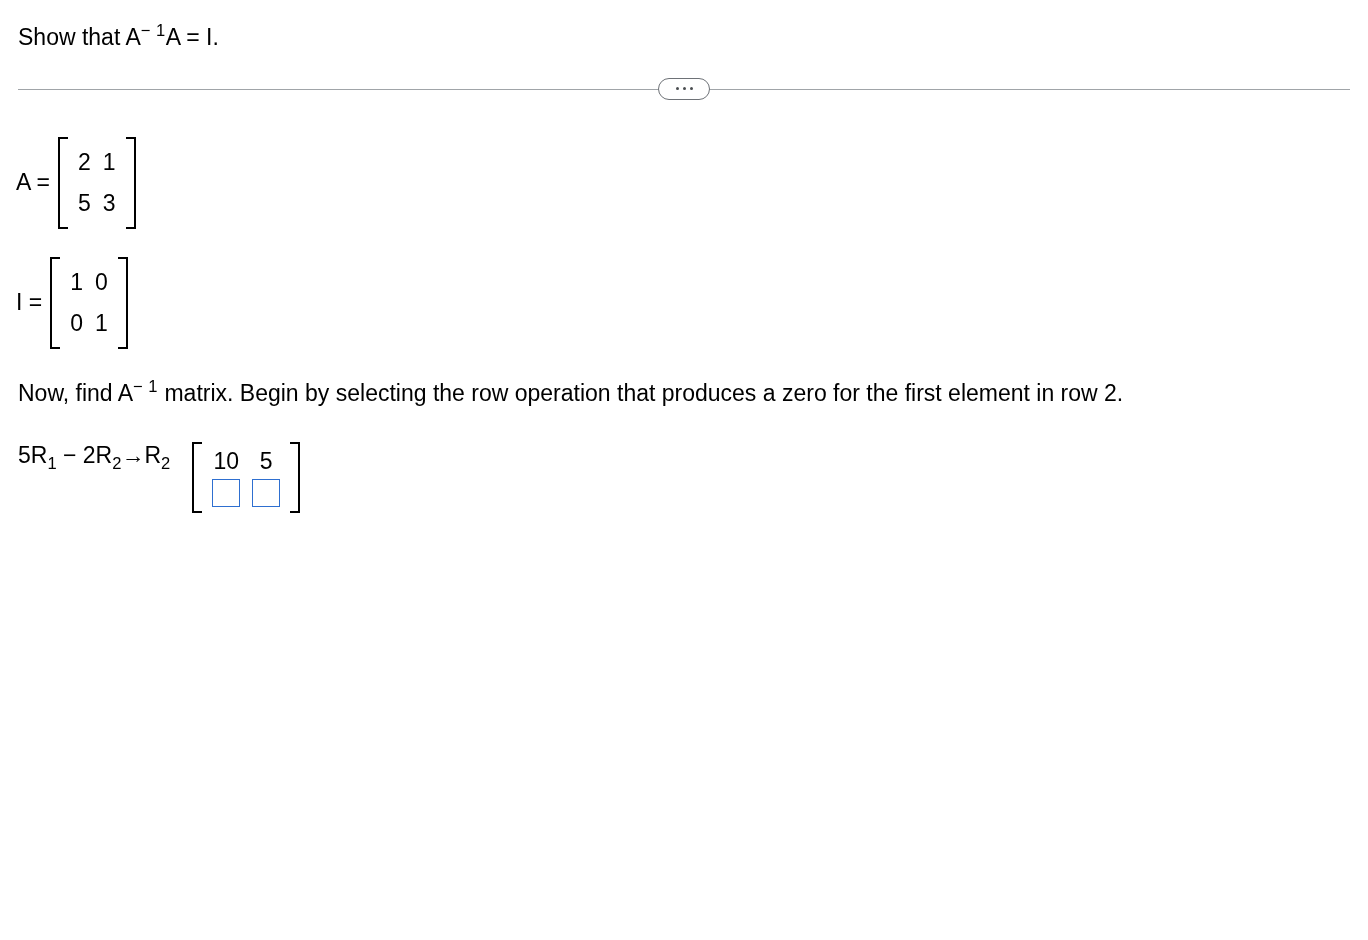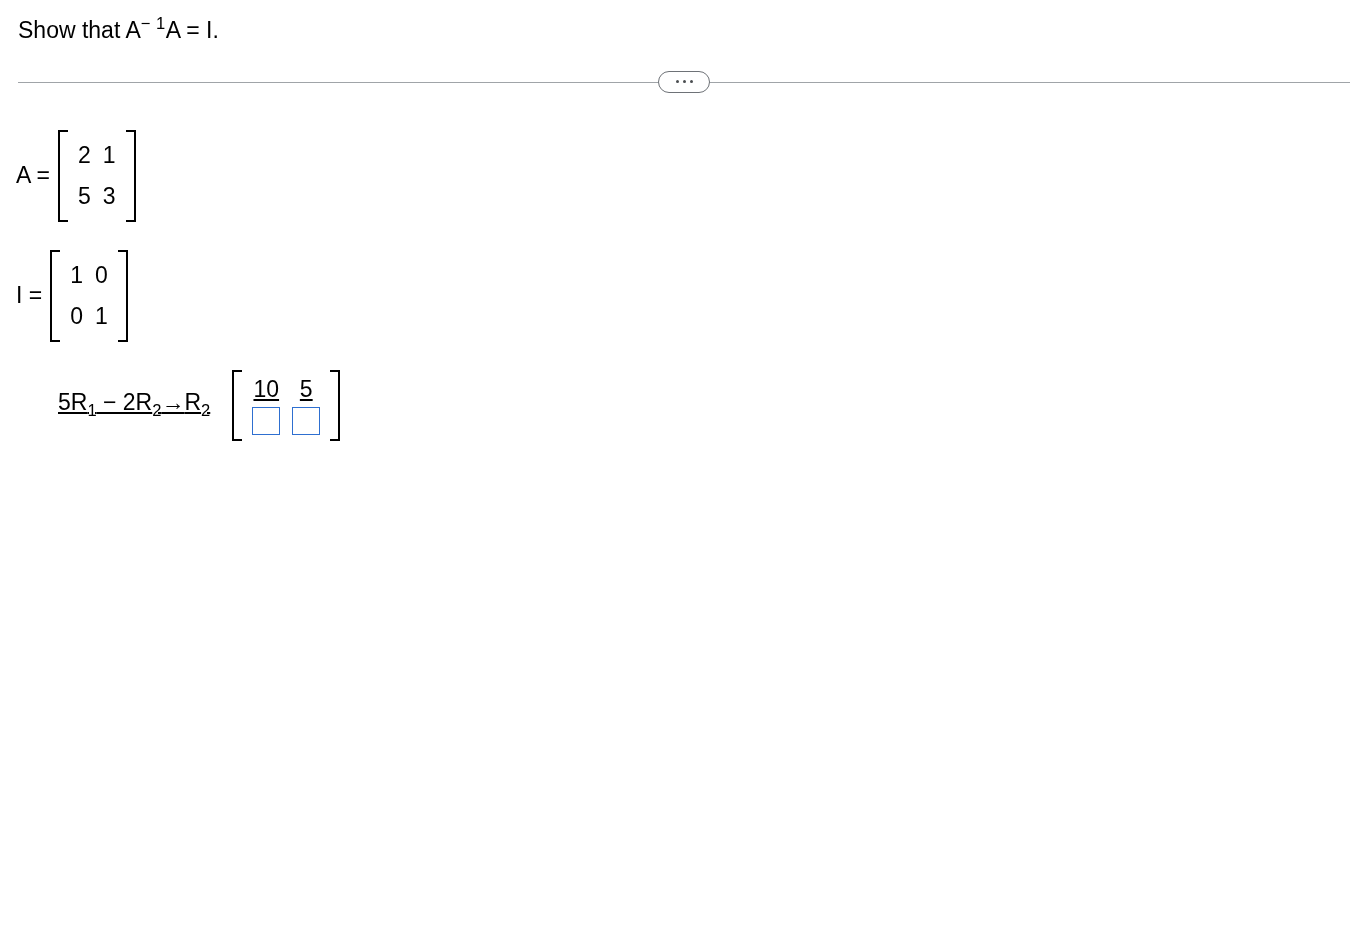--- a/index.html
+++ b/index.html
@@ -6,21 +6,21 @@
     margin: 0;
     padding: 0;
     width: 1368px;
     height: 940px;
     font-family: Arial, Helvetica, sans-serif;
     font-size: 23px;
     color: #000;
     background: #fff;
   }
   .page {
-    padding: 14px 18px 0 18px;
+    padding: 21px 18px 0 18px;
     position: relative;
   }
   .top-line {
     white-space: nowrap;
   }
   .sup {
     font-size: 0.72em;
     vertical-align: super;
     letter-spacing: 0.5px;
   }
@@ -110,23 +110,20 @@
   }
 
   .nowfind {
     margin-top: 12px;
     margin-bottom: 36px;
   }
 
   
   .rowop-line {
     display: flex;
-    align-items: center;
-    margin-left: 40px;
-    text-decoration: underline;
   }
   .rowop-expr {
     margin-right: 22px;
     white-space: nowrap;
   }
 
   
   .result-matrix .mcells {
     grid-template-columns: auto auto;
     row-gap: 4px;
@@ -181,20 +178,23 @@
       <span class="mcells">
         <span>1</span>
         <span>0</span>
         <span>0</span>
         <span>1</span>
       </span>
       <span class="bracket right"></span>
     </span>
   </div>
 
+  <div class="nowfind">
+    <span>Now, find A</span><span class="sup">− 1</span><span> matrix. Begin by selecting the row operation that produces a zero for the first element in row 2.</span>
+  </div>
 
   <div class="rowop-line">
     <span class="rowop-expr">
       <span>5R</span><span class="sub">1</span><span> − 2R</span><span class="sub">2</span><span>→</span><span>R</span><span class="sub">2</span>
     </span>
 
     <span class="matrix result-matrix">
       <span class="bracket left"></span>
       <span class="mcells">
         <span>10</span>

